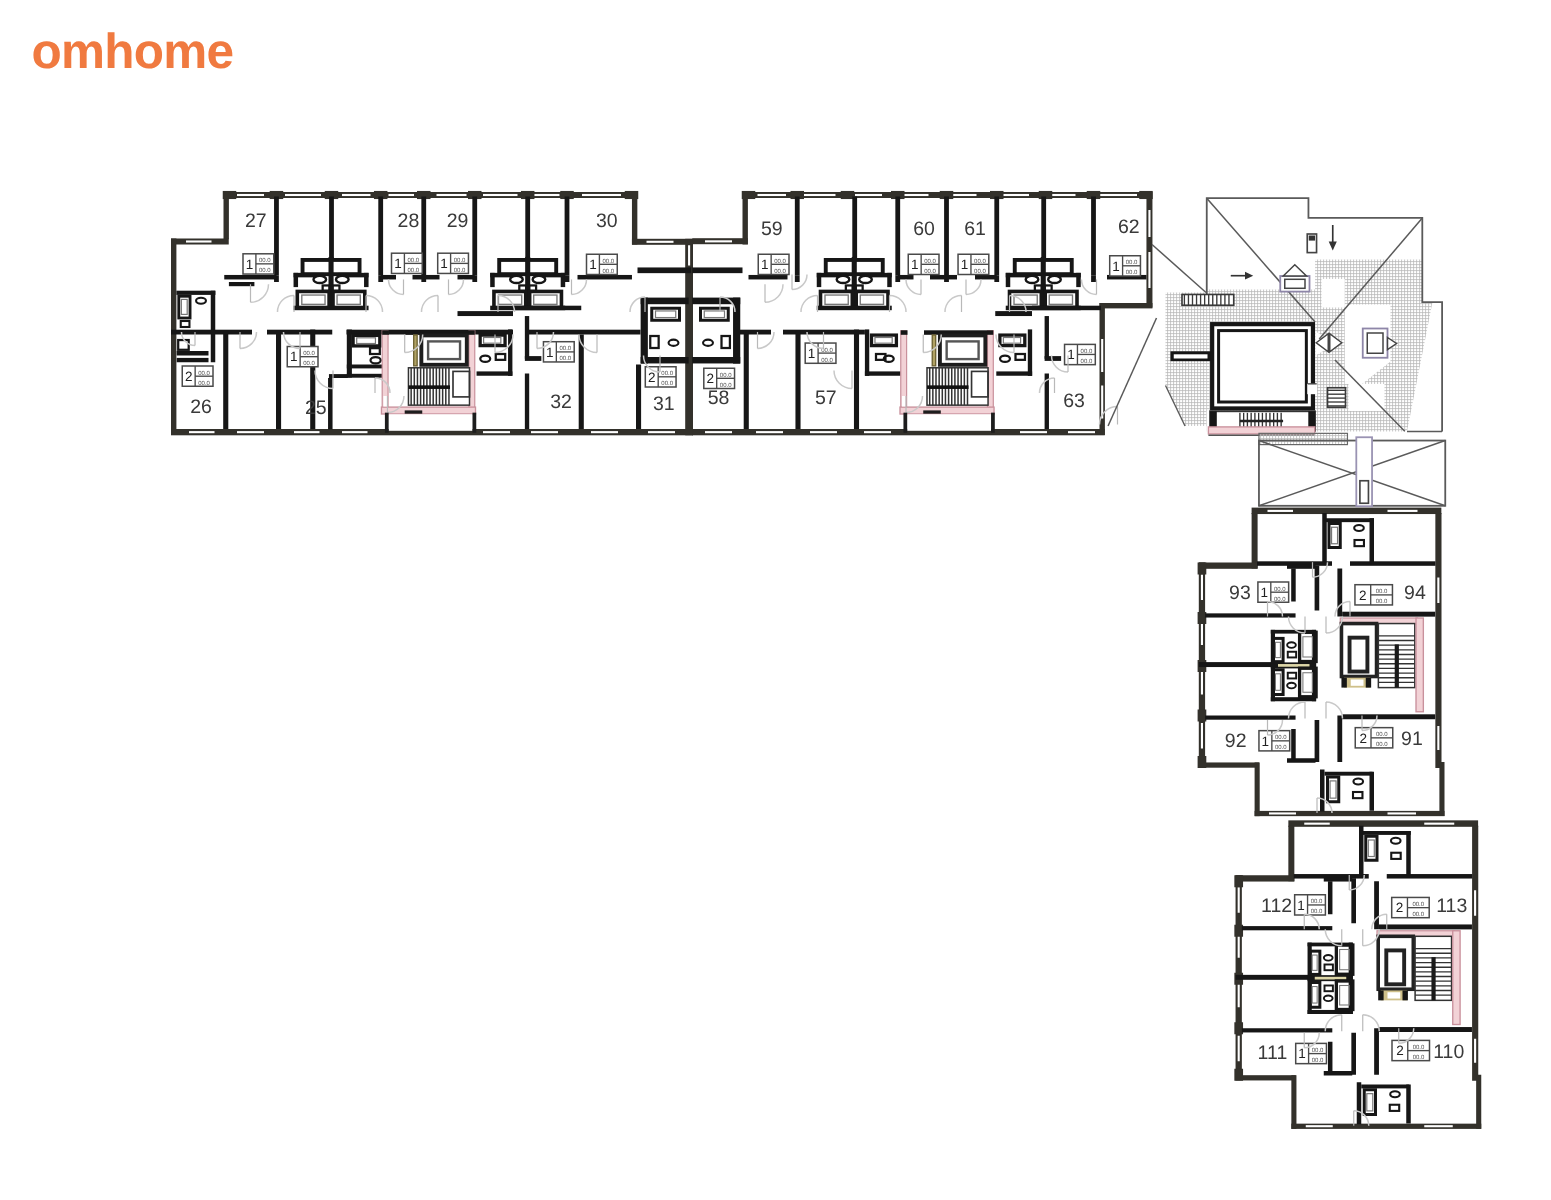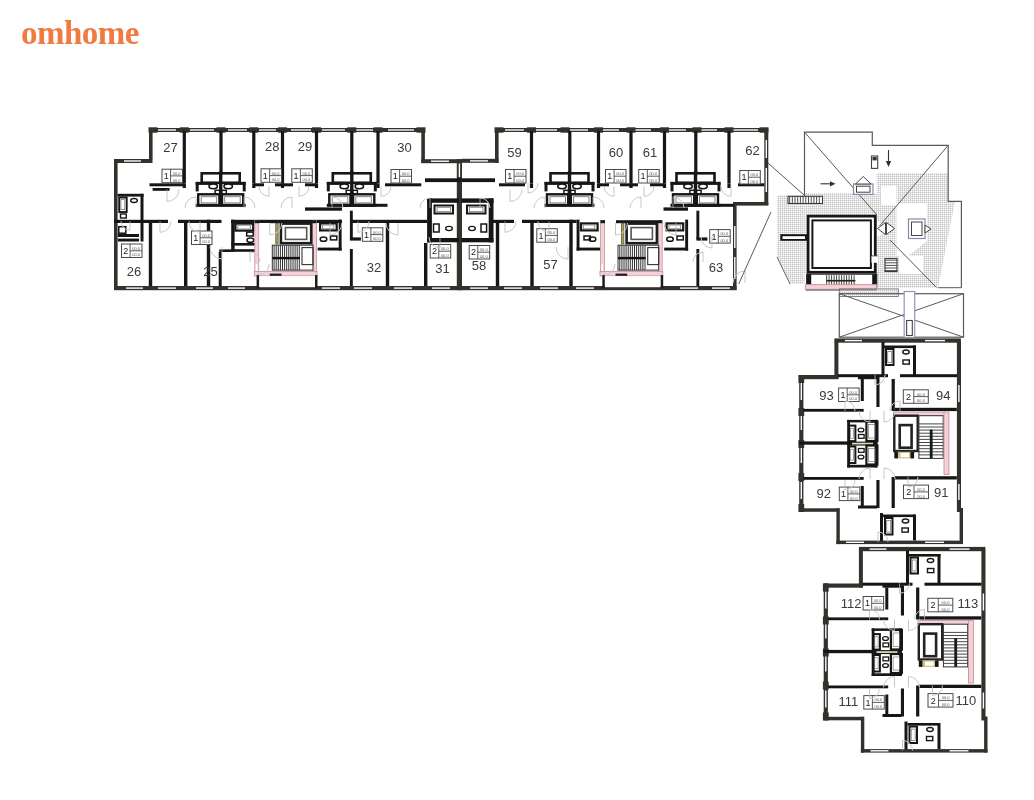--- a/index.html
+++ b/index.html
@@ -1,15 +1,15 @@
 <!DOCTYPE html>
 <html><head><meta charset="utf-8"><title>plan</title>
 <style>
 html,body{margin:0;padding:0;background:#fff;width:1034px;height:800px;overflow:hidden}
-.logo{position:absolute;left:21px;top:17px;font-family:Liberation Serif, serif;
+.logo{position:absolute;left:21px;top:17px;font-family:Liberation Sans, sans-serif;
 font-weight:700;font-size:33px;color:#f07a40;letter-spacing:-0.5px;line-height:1}
 svg{position:absolute;left:0;top:0}
 </style></head>
 <body>
 <svg xmlns="http://www.w3.org/2000/svg" width="1034" height="800" viewBox="0 0 1034 800">
     <defs>
       <pattern id="hatch" width="2.0" height="2.0" patternUnits="userSpaceOnUse">
         <path d="M0,0.4 L2,0.4 M0.4,0 L0.4,2" stroke="#b5b5b5" stroke-width="0.5"></path>
       </pattern>
     </defs>

